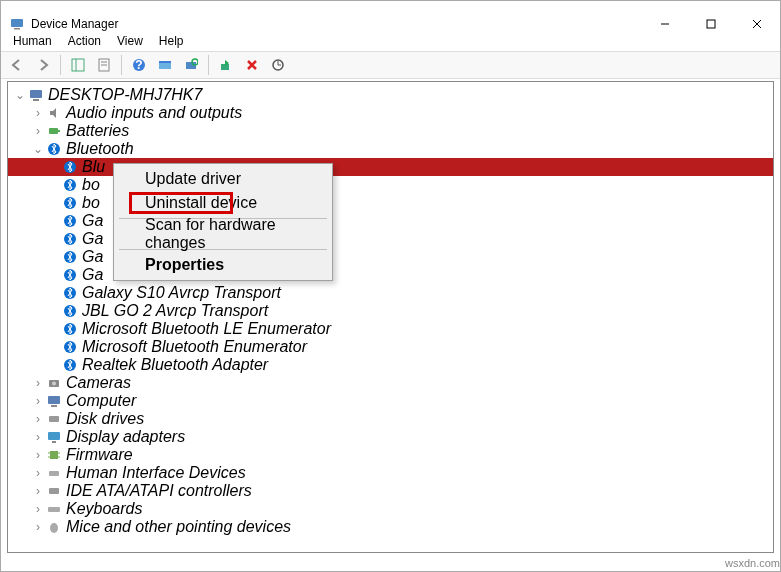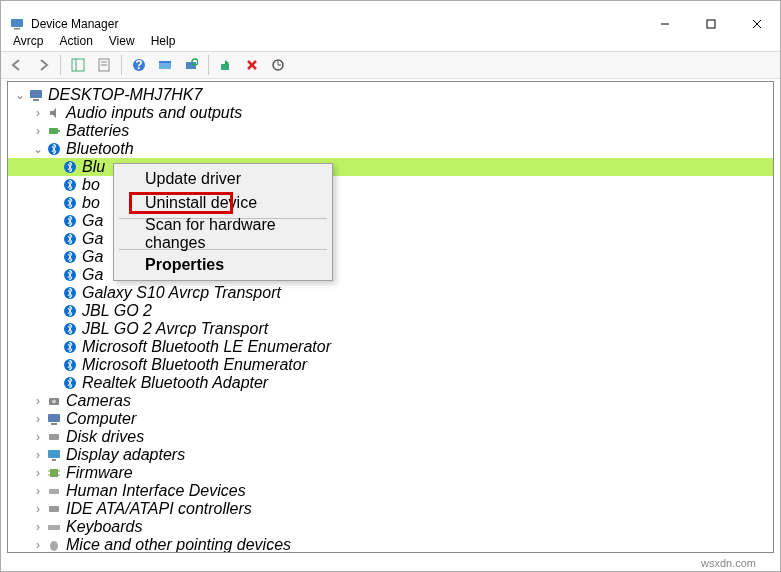--- a/index.html
+++ b/index.html
@@ -14,32 +14,32 @@
 .menubar { height: 20px; display: flex; align-items: center; padding: 0 4px; }
 .menubar span { padding: 2px 8px; cursor: default; }
 
 .toolbar { height: 28px; border-top: 1px solid #ddd; border-bottom: 1px solid #ddd; display: flex; align-items: center; padding: 0 4px; gap: 2px; background: #f8f8f8; }
 .toolbar .tbtn { width: 24px; height: 24px; display: flex; align-items: center; justify-content: center; border: 1px solid transparent; }
 .toolbar .sep { width: 1px; height: 20px; background: #ccc; margin: 0 3px; }
 
 .content { position: absolute; top: 80px; bottom: 18px; left: 6px; right: 6px; border: 1px solid #888; overflow: hidden; background: #fff; }
 .tree { padding: 4px 0; height: 100%; overflow-y: scroll; }
 .row { display: flex; align-items: center; height: 18px; white-space: nowrap; cursor: default; }
-.row.selected { background: #bef264; }
+.row.selected { background: #b91c1c; }
 .toggle { width: 16px; text-align: center; color: #888; font-size: 12px; line-height: 1; user-select: none; }
 .icon { width: 16px; height: 16px; margin-right: 4px; display: inline-flex; align-items: center; justify-content: center; flex-shrink: 0; }
 .label { font-size: 16px; font-style: italic; }
 .selected .label { }
 
 .context-menu { position: absolute; left: 112px; top: 162px; width: 220px; background: #f0f0f0; border: 1px solid #a0a0a0; box-shadow: 3px 3px 6px rgba(0,0,0,.2); padding: 3px; }
 .context-menu .item { height: 24px; display: flex; align-items: center; padding: 0 10px 0 28px; font-size: 16px; }
 .context-menu .sep { height: 1px; background: #c0c0c0; margin: 3px 2px; }
 .context-menu .bold { font-weight: bold; }
 
-.watermark { position: absolute; right: 24px; bottom: 2px; font-size: 11px; color: #888; }
+.watermark { position: absolute; right: 0; bottom: 2px; font-size: 11px; color: #888; }
 
 
 .svg-pc { fill: #5a7fb5; }
 .svg-bt { fill: #0a6ed1; }
 </style>
 </head>
 <body>
 
 <div class="titlebar">
   <span class="icon">
@@ -63,21 +63,21 @@
     <div>
         <svg width="10" height="10">
           <line x1="1" y1="1" x2="9" y2="9" stroke="#000"></line>
           <line x1="9" y1="1" x2="1" y2="9" stroke="#000"></line>
         </svg>
       </div>
   </div>
 </div>
 
 <div class="menubar">
-  <span>Avrcp</span>
+  <span>Human</span>
   <span>Action</span>
   <span>View</span>
   <span>Help</span>
 </div>
 
 <div class="toolbar">
   <div class="tbtn">
       <svg width="14" height="14">
         <path d="M9 2 L3 7 L9 12" fill="none" stroke="#888" stroke-width="2"></path>
       </svg>
@@ -250,29 +250,20 @@
         <span class="label">Ga</span>
       </div>
     <div class="row" style="padding-left:54px">
         <span class="icon">
           <svg width="14" height="14">
             <circle cx="7" cy="7" r="6" class="svg-bt"></circle>
             <path d="M5 4 L9 10 L7 12 L7 2 L9 4 L5 10" stroke="#fff" fill="none" stroke-width="1"></path>
           </svg>
         </span>
         <span class="label">Galaxy S10 Avrcp Transport</span>
-      </div>
-    <div class="row" style="padding-left:54px">
-        <span class="icon">
-          <svg width="14" height="14">
-            <circle cx="7" cy="7" r="6" class="svg-bt"></circle>
-            <path d="M5 4 L9 10 L7 12 L7 2 L9 4 L5 10" stroke="#fff" fill="none" stroke-width="1"></path>
-          </svg>
-        </span>
-        <span class="label">JBL GO 2</span>
       </div>
     <div class="row" style="padding-left:54px">
         <span class="icon">
           <svg width="14" height="14">
             <circle cx="7" cy="7" r="6" class="svg-bt"></circle>
             <path d="M5 4 L9 10 L7 12 L7 2 L9 4 L5 10" stroke="#fff" fill="none" stroke-width="1"></path>
           </svg>
         </span>
         <span class="label">JBL GO 2 Avrcp Transport</span>
       </div>

